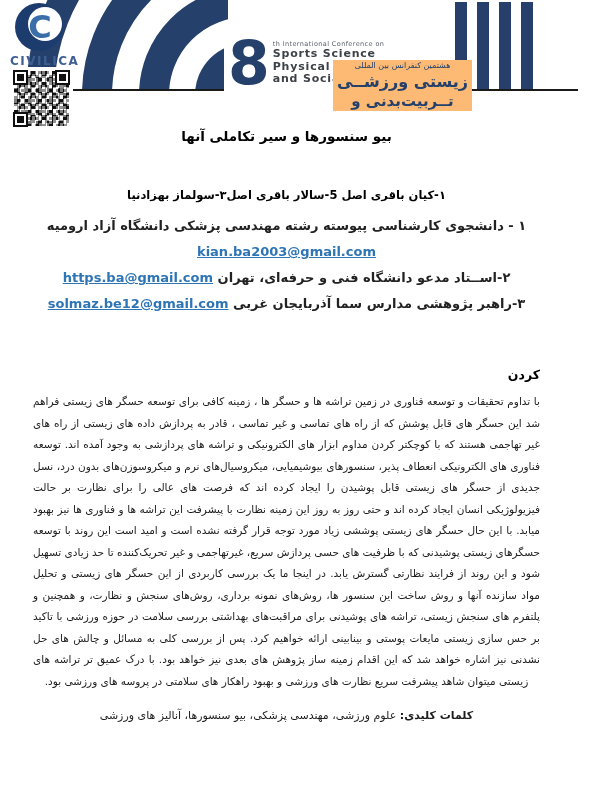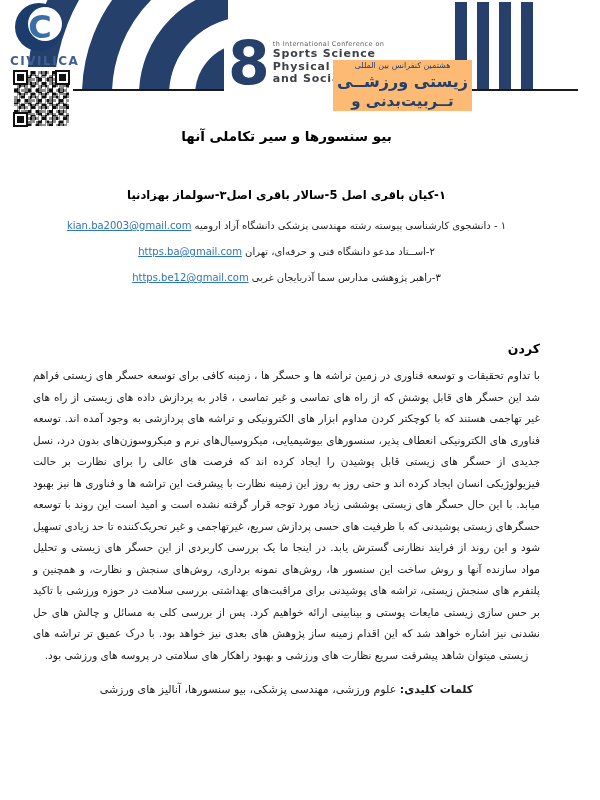--- a/index.html
+++ b/index.html
@@ -38,21 +38,21 @@
   .conf-fa .l3 { font-size:14px; font-weight:bold; line-height:19px; }
 
   .bars { position:absolute; left:455px; top:2px; height:87px; display:flex; gap:10px; z-index:2; }
   .bar { width:12px; height:87px; background:#27406b; }
 
   
   .doc { position:relative; padding:0 60px 0 33px; }
   .title { margin-top:8px; text-align:center; direction:rtl; font-size:13.5px; font-weight:bold; color:#000; }
   .authors { margin-top:44px; text-align:center; direction:rtl; font-size:11.5px; font-weight:bold; color:#000; }
   .affs { margin-top:11px; }
-  .aff { direction:rtl; text-align:center; font-size:10px; color:#222; line-height:26px; }
+  .aff { direction:rtl; text-align:center; font-size:13px; color:#222; line-height:26px;font-weight:bold; }
   .aff a { color:#2e75b6; text-decoration:underline; direction:ltr; unicode-bidi:embed; }
   .abstract-head { margin-top:50px; direction:rtl; text-align:right; font-size:12.5px; font-weight:bold; color:#000; }
   .abstract { margin-top:9px; direction:rtl; text-align:justify; text-align-last:center; -moz-text-align-last:center;
               font-size:10.5px; line-height:21.5px; color:#1c1c1c; }
   .keywords { margin-top:17px; direction:rtl; text-align:center; font-size:11px; color:#1c1c1c; }
   .keywords b { font-weight:bold; }
 </style>
 </head>
 <body>
 
@@ -122,21 +122,21 @@
       <div class="aff">
         <span>۱ - دانشجوی کارشناسی پیوسته رشته مهندسی پزشکی دانشگاه آزاد ارومیه</span>
         <a href="#">kian.ba2003@gmail.com</a>
       </div>
       <div class="aff">
         <span>۲-اســتاد مدعو دانشگاه فنی و حرفه‌ای، تهران</span>
         <a href="#">https.ba@gmail.com</a>
       </div>
       <div class="aff">
         <span>۳-راهبر پژوهشی مدارس سما آذربایجان غربی</span>
-        <a href="#">https.be12@gmail.com</a>
+        <a href="#">solmaz.be12@gmail.com</a>
       </div>
     </div>
 
     <div class="abstract-head">کردن</div>
 
     <div class="abstract">با تداوم تحقیقات و توسعه فناوری در زمین تراشه ها و حسگر ها ، زمینه کافی برای توسعه حسگر های زیستی فراهم شد این حسگر های قابل پوشش که از راه های تماسی و غیر تماسی ، قادر به پردازش داده های زیستی از راه های غیر تهاجمی هستند که با کوچکتر کردن مداوم ابزار های الکترونیکی و تراشه های پردازشی به وجود آمده اند. توسعه فناوری های الکترونیکی انعطاف پذیر، سنسورهای بیوشیمیایی، میکروسیال‌های نرم و میکروسوزن‌های بدون درد، نسل جدیدی از حسگر های زیستی قابل پوشیدن را ایجاد کرده اند که فرصت های عالی را برای نظارت بر حالت فیزیولوژیکی انسان ایجاد کرده اند و حتی روز به روز این زمینه نظارت با پیشرفت این تراشه ها و فناوری ها نیز بهبود میابد. با این حال حسگر های زیستی پوششی زیاد مورد توجه قرار گرفته نشده است و امید است این روند با توسعه حسگرهای زیستی پوشیدنی که با ظرفیت های حسی پردازش سریع، غیرتهاجمی و غیر تحریک‌کننده تا حد زیادی تسهیل شود و این روند از فرایند نظارتی گسترش یابد. در اینجا ما یک بررسی کاربردی از این حسگر های زیستی و تحلیل مواد سازنده آنها و روش ساخت این سنسور ها، روش‌های نمونه برداری، روش‌های سنجش و نظارت، و همچنین و پلتفرم های سنجش زیستی، تراشه های پوشیدنی برای مراقبت‌های بهداشتی بررسی سلامت در حوزه ورزشی با تاکید بر حس سازی زیستی مایعات پوستی و بینابینی ارائه خواهیم کرد. پس از بررسی کلی به مسائل و چالش های حل نشدنی نیز اشاره خواهد شد که این اقدام زمینه ساز پژوهش های بعدی نیز خواهد بود. با درک عمیق تر تراشه های زیستی میتوان شاهد پیشرفت سریع نظارت های ورزشی و بهبود راهکار های سلامتی در پروسه های ورزشی بود.</div>
 
     <div class="keywords">
       <b>کلمات کلیدی:</b>
       <span>علوم ورزشی، مهندسی پزشکی، بیو سنسورها، آنالیز های ورزشی</span>

